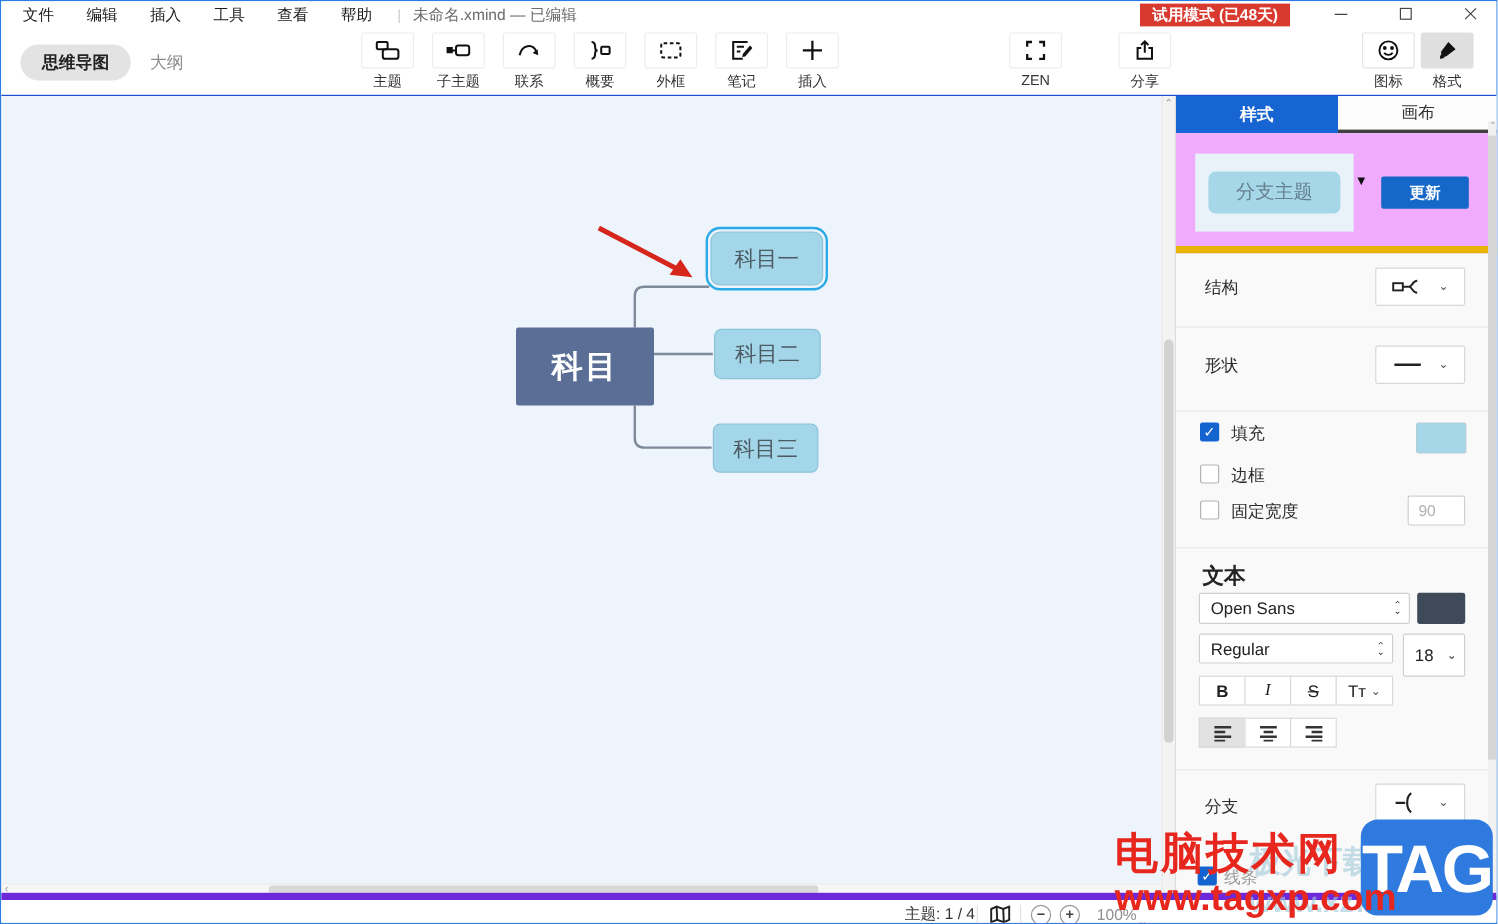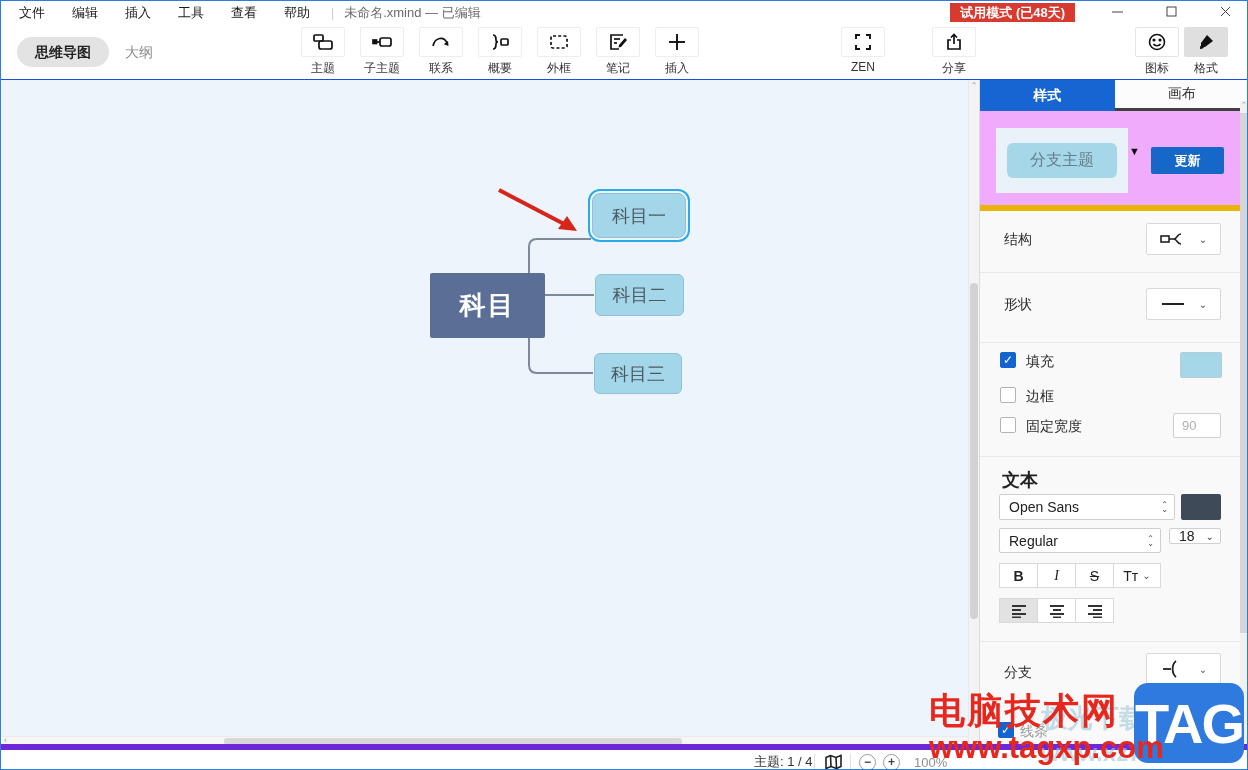--- a/index.html
+++ b/index.html
@@ -333,21 +333,21 @@
     </div>
     <span class="swatch" style="left:201px; top:414px; width:40px; height:26px; background:#3e4a57"></span>
 
     <div class="select-box" style="left:19px; top:448px; width:162px; height:25px">
       <span>Regular</span>
       <span class="spin">
           <span>⌃</span>
           <span>⌄</span>
         </span>
     </div>
-    <div class="select-box" style="left:189px; top:448px; width:52px; height:16px">
+    <div class="select-box" style="left:189px; top:448px; width:52px; height:36px">
       <span>18</span>
       <span class="spin" style="font-size:10px">
           <span>⌄</span>
         </span>
     </div>
 
     <div class="btn-cell" style="left:19px; top:483px; width:39px; font-weight:bold">B</div>
     <div class="btn-cell" style="left:57px; top:483px; width:39px; font-style:italic; font-family:'Liberation Serif', serif">I</div>
     <div class="btn-cell" style="left:95px; top:483px; width:39px; text-decoration:line-through">S</div>
     <div class="btn-cell" style="left:133px; top:483px; width:48px">

